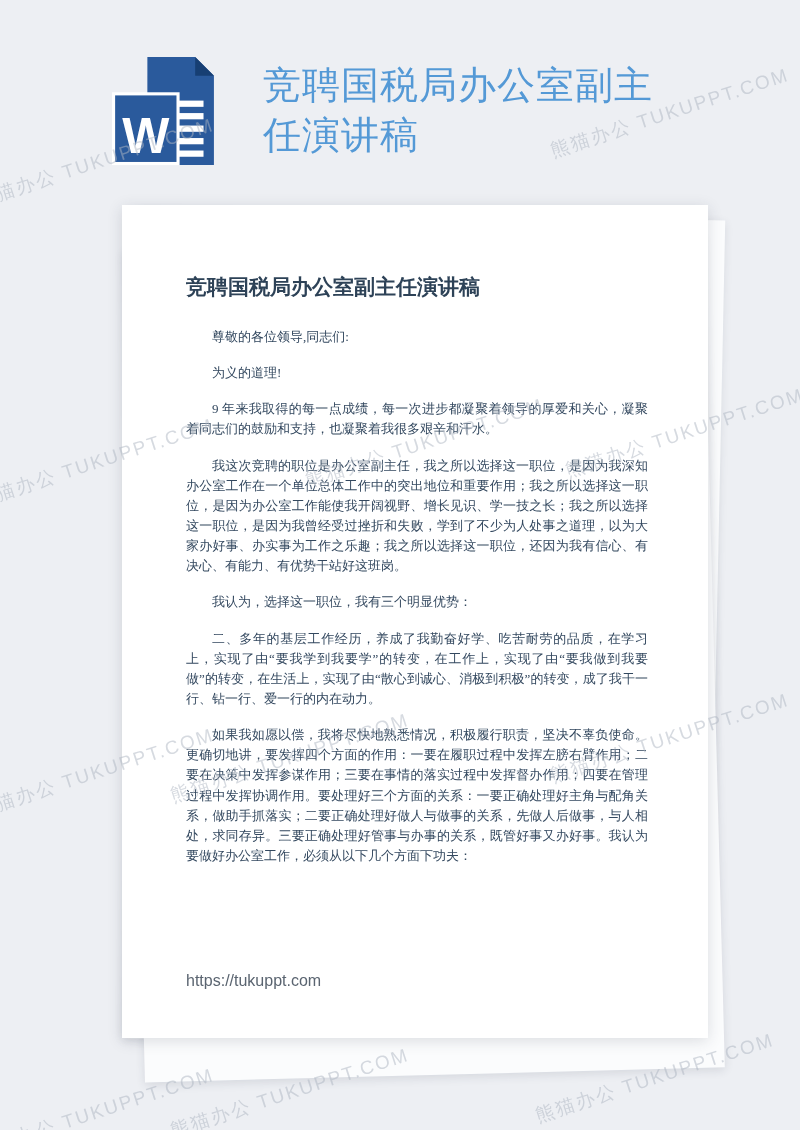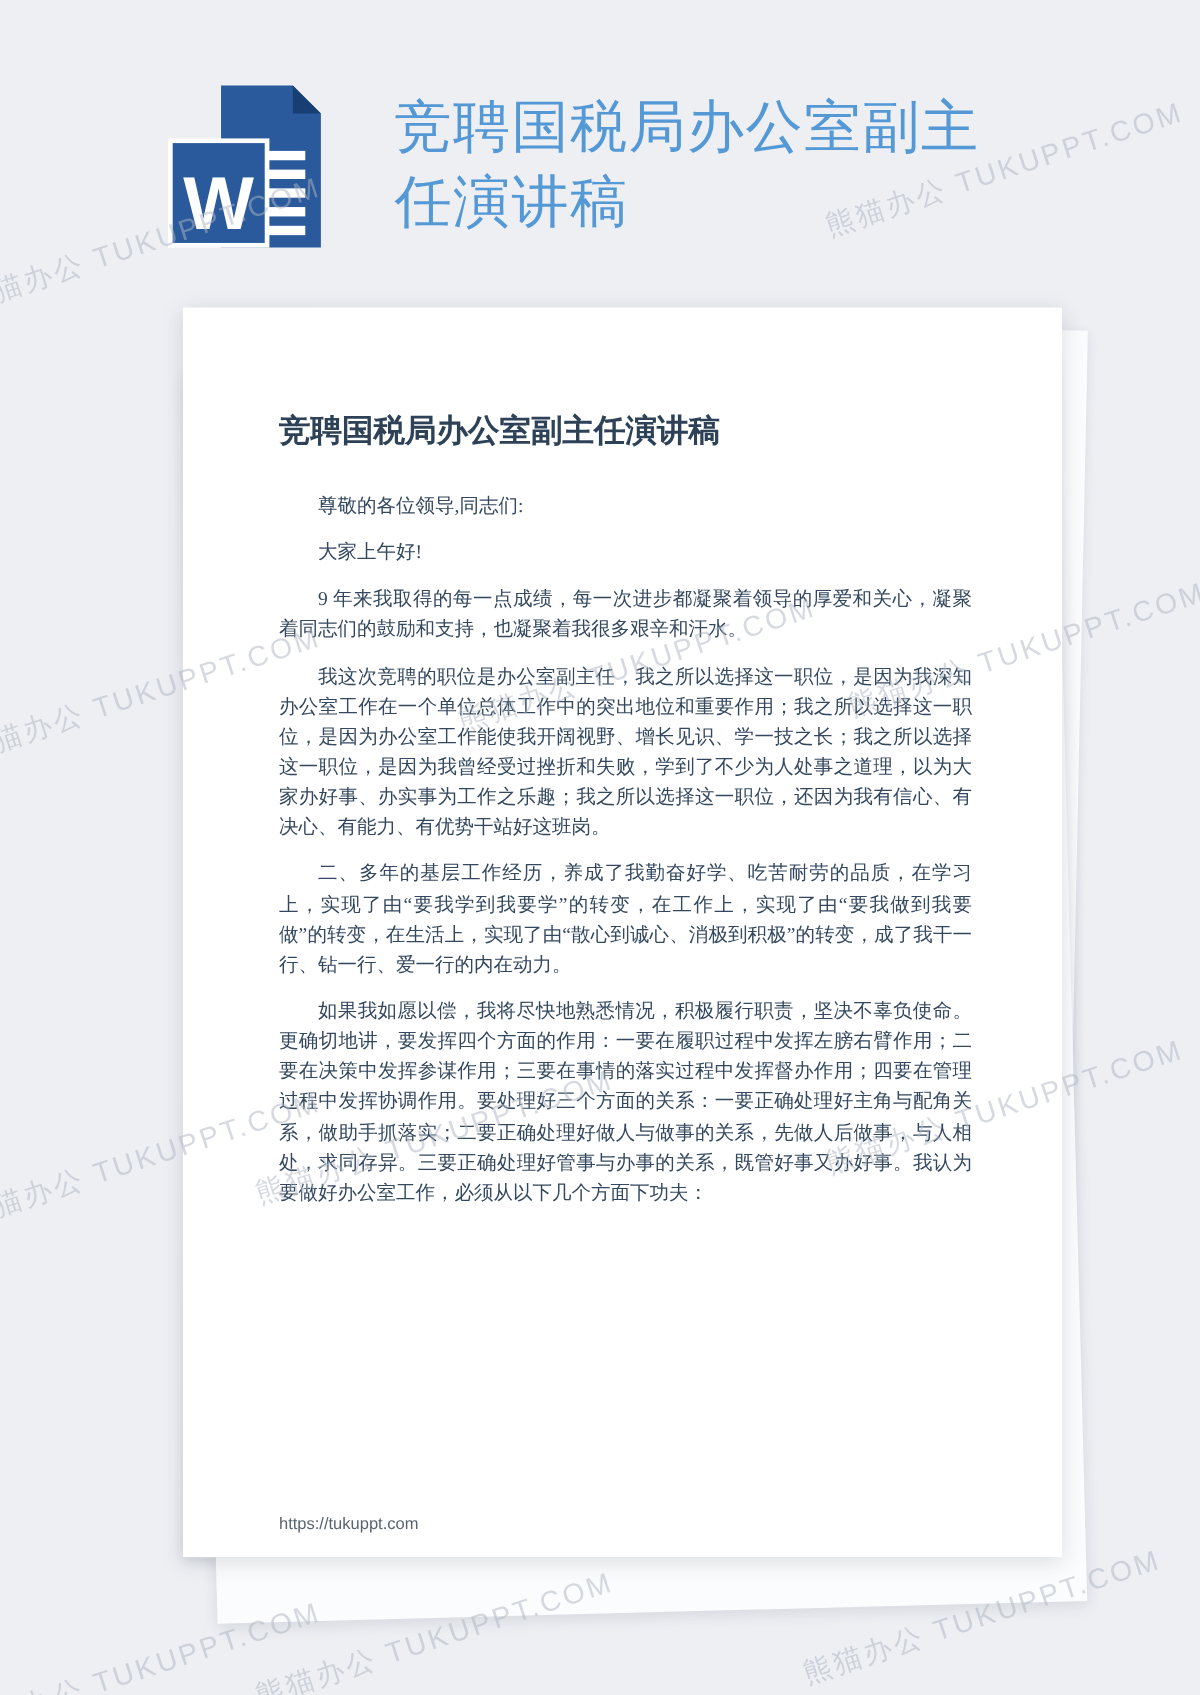--- a/index.html
+++ b/index.html
@@ -16,23 +16,23 @@
     transform:rotate(-1.5deg);
     box-shadow:0 3px 10px rgba(40,50,70,.12);}
   #main-page{left:122px;top:205px;width:586px;height:833px;background:#ffffff;
     box-shadow:0 3px 14px rgba(40,50,70,.15);}
   .page-inner{position:absolute;left:64px;right:60px;top:68px;bottom:72px;overflow:hidden;}
   .doc-heading{
     font-family:"Liberation Serif","DejaVu Serif",serif;
     font-size:21px;font-weight:bold;color:#2d4257;margin:0 0 26px 0;}
   .doc-body p{
     font-family:"Liberation Serif","DejaVu Serif",serif;
-    font-size:13px;line-height:1.55;margin:1px 0 11px 0;
+    font-size:13px;line-height:1.55;margin:16px 0 11px 0;
     text-indent:2em;color:#33485f;text-align:justify;}
-  .doc-footer{position:absolute;left:64px;bottom:16px;font-size:11px;
+  .doc-footer{position:absolute;left:64px;bottom:48px;font-size:16px;
     color:#5a6470;text-decoration:none;
     font-family:"Liberation Sans","DejaVu Sans",sans-serif;}
   #word-icon{position:absolute;left:112px;top:56px;width:104px;height:110px;}
   #page-title{
     position:absolute;left:263px;top:60px;width:412px;
     font-size:38px;line-height:50px;color:#5499d6;letter-spacing:1px;
     font-family:"Liberation Sans","DejaVu Sans",sans-serif;}
   .wm-layer{position:absolute;left:0;top:0;width:800px;height:1130px;
     pointer-events:none;z-index:40;overflow:hidden;}
   .wm{position:absolute;white-space:nowrap;font-size:19px;letter-spacing:2px;
@@ -59,23 +59,24 @@
   </svg>
 </div>
 
 <div id="page-title">竞聘国税局办公室副主任演讲稿</div>
 
 <div class="sheet" id="main-page">
   <div class="page-inner">
     <h1 class="doc-heading">竞聘国税局办公室副主任演讲稿</h1>
     <div class="doc-body">
       <p>尊敬的各位领导,同志们:</p>
-      <p>大家上午好!</p>
+      <p>为义的道理!</p>
       <p>9 年来我取得的每一点成绩，每一次进步都凝聚着领导的厚爱和关心，凝聚着同志们的鼓励和支持，也凝聚着我很多艰辛和汗水。</p>
       <p>我这次竞聘的职位是办公室副主任，我之所以选择这一职位，是因为我深知办公室工作在一个单位总体工作中的突出地位和重要作用；我之所以选择这一职位，是因为办公室工作能使我开阔视野、增长见识、学一技之长；我之所以选择这一职位，是因为我曾经受过挫折和失败，学到了不少为人处事之道理，以为大家办好事、办实事为工作之乐趣；我之所以选择这一职位，还因为我有信心、有决心、有能力、有优势干站好这班岗。</p>
+      <p>我认为，选择这一职位，我有三个明显优势：</p>
       <p>二、多年的基层工作经历，养成了我勤奋好学、吃苦耐劳的品质，在学习上，实现了由“要我学到我要学”的转变，在工作上，实现了由“要我做到我要做”的转变，在生活上，实现了由“散心到诚心、消极到积极”的转变，成了我干一行、钻一行、爱一行的内在动力。</p>
       <p>如果我如愿以偿，我将尽快地熟悉情况，积极履行职责，坚决不辜负使命。更确切地讲，要发挥四个方面的作用：一要在履职过程中发挥左膀右臂作用；二要在决策中发挥参谋作用；三要在事情的落实过程中发挥督办作用；四要在管理过程中发挥协调作用。要处理好三个方面的关系：一要正确处理好主角与配角关系，做助手抓落实；二要正确处理好做人与做事的关系，先做人后做事，与人相处，求同存异。三要正确处理好管事与办事的关系，既管好事又办好事。我认为要做好办公室工作，必须从以下几个方面下功夫：</p>
 
     </div>
   </div>
   <a class="doc-footer" href="#">https://tukuppt.com</a>
 </div>
 
 <div class="wm-layer">
   <div class="wm" style="left:-30px;top:150px;">熊猫办公 TUKUPPT.COM</div>

